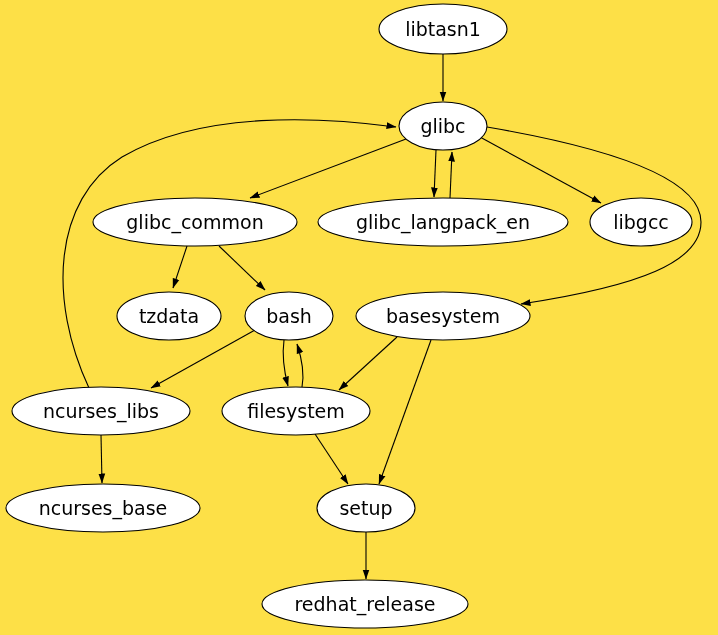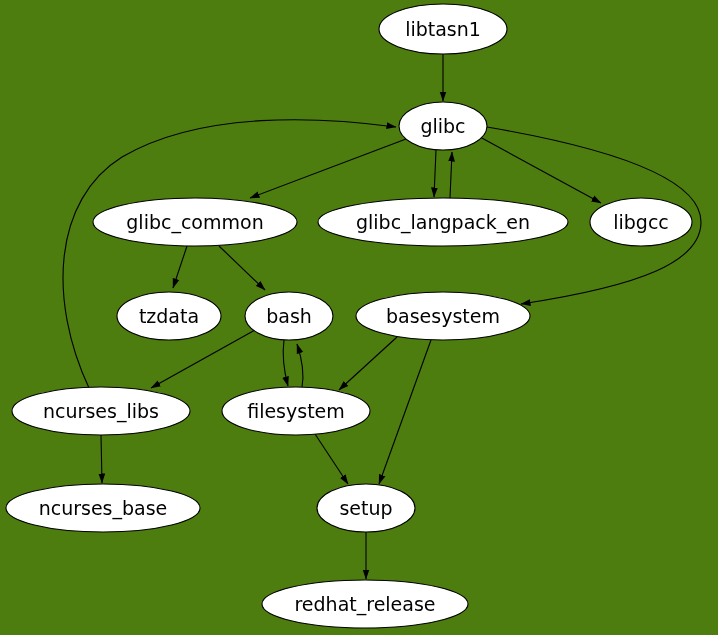--- a/index.html
+++ b/index.html
@@ -5,21 +5,21 @@
   html, body {
     margin: 0;
     padding: 0;
     background: #ffffff;
     font-family: "DejaVu Sans", sans-serif;
   }
   .canvas {
     position: relative;
     width: 718px;
     height: 635px;
-    background: #4d7c0f;
+    background: #fde047;
     overflow: hidden;
   }
   svg { display: block; }
   .graph-node ellipse {
     fill: #ffffff;
     stroke: #000000;
     stroke-width: 1.1;
   }
   .graph-node text {
     fill: #000000;

